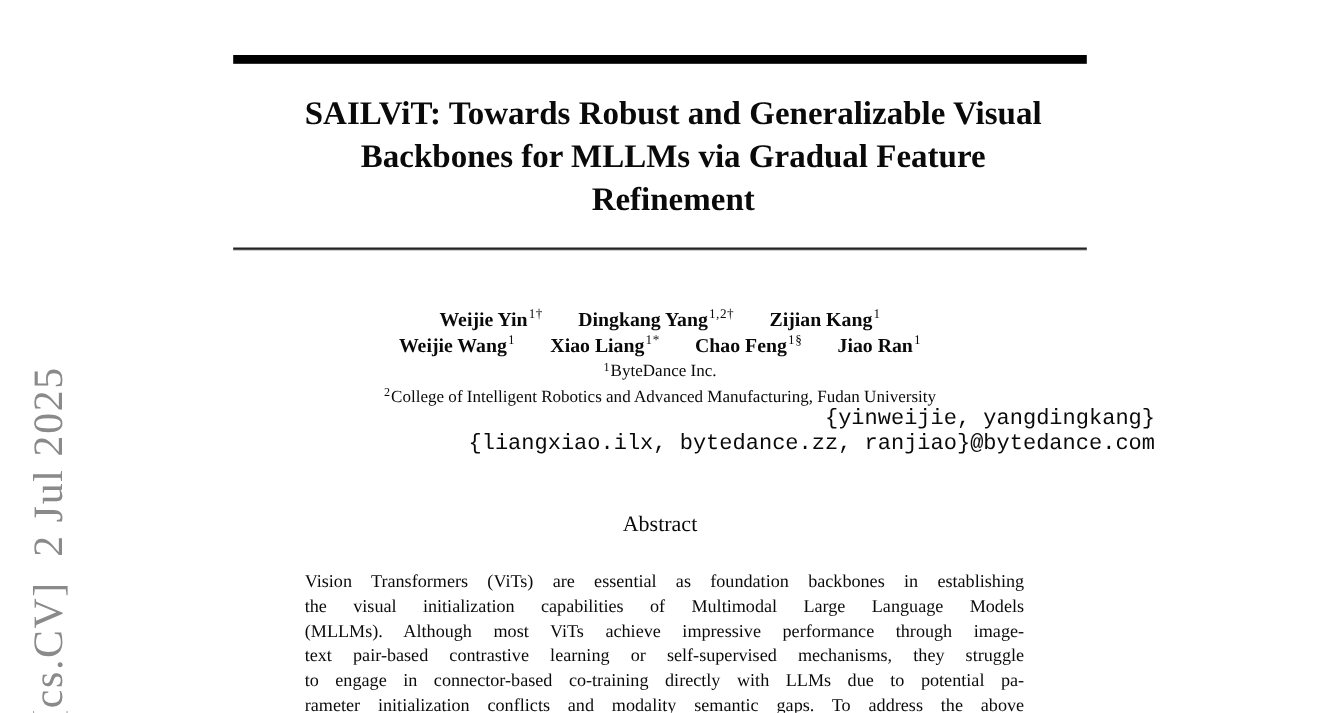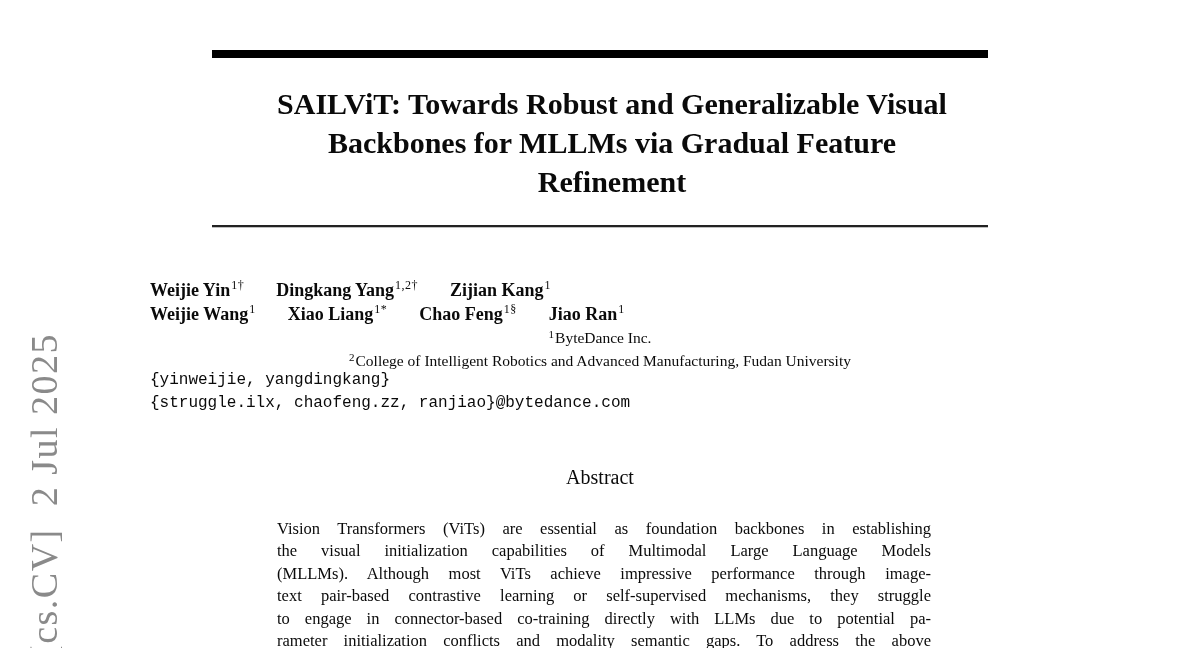--- a/index.html
+++ b/index.html
@@ -59,21 +59,21 @@
     position: absolute;
     left: 150px; top: 278px;
     width: 900px;
     font-size: 18px;
     line-height: 24px;
     font-weight: bold;
     color: #0a0a0a;
   }
   .author-row {
     display: flex;
-    justify-content: flex-start;
+    justify-content: center;
     gap: 32px;
     height: 24px;
   }
   .author { white-space: nowrap; }
   .author-sup {
     font-size: 12px;
     font-weight: 400;
     position: relative;
     top: -7px;
     margin-left: 1px;
@@ -93,23 +93,23 @@
     font-size: 11px;
     position: relative;
     top: -5px;
     margin-right: 1px;
   }
 
   .emails {
     position: absolute;
     left: 150px; top: 369px;
     width: 900px;
-    text-align: left;
+    text-align: right;
     font-family: "Liberation Mono", monospace;
-    font-size: 16px;
+    font-size: 20px;
     line-height: 23px;
     color: #0a0a0a;
   }
 
   .abstract-heading {
     position: absolute;
     left: 200px; top: 466px;
     width: 800px;
     text-align: center;
     font-weight: normal;
@@ -164,21 +164,21 @@
     </div>
   </div>
 
   <div class="affiliations">
     <div><span class="affil-sup">1</span><span>ByteDance Inc.</span></div>
     <div><span class="affil-sup">2</span><span>College of Intelligent Robotics and Advanced Manufacturing, Fudan University</span></div>
   </div>
 
   <div class="emails">
     <div>{yinweijie, yangdingkang}</div>
-    <div>{struggle.ilx, chaofeng.zz, ranjiao}@bytedance.com</div>
+    <div>{liangxiao.ilx, bytedance.zz, ranjiao}@bytedance.com</div>
   </div>
 
   <div class="abstract-heading">Abstract</div>
 
   <div class="abstract-body">
     <div class="abs-line">Vision Transformers (ViTs) are essential as foundation backbones in establishing</div>
     <div class="abs-line">the visual initialization capabilities of Multimodal Large Language Models</div>
     <div class="abs-line">(MLLMs). Although most ViTs achieve impressive performance through image-</div>
     <div class="abs-line">text pair-based contrastive learning or self-supervised mechanisms, they struggle</div>
     <div class="abs-line">to engage in connector-based co-training directly with LLMs due to potential pa-</div>

